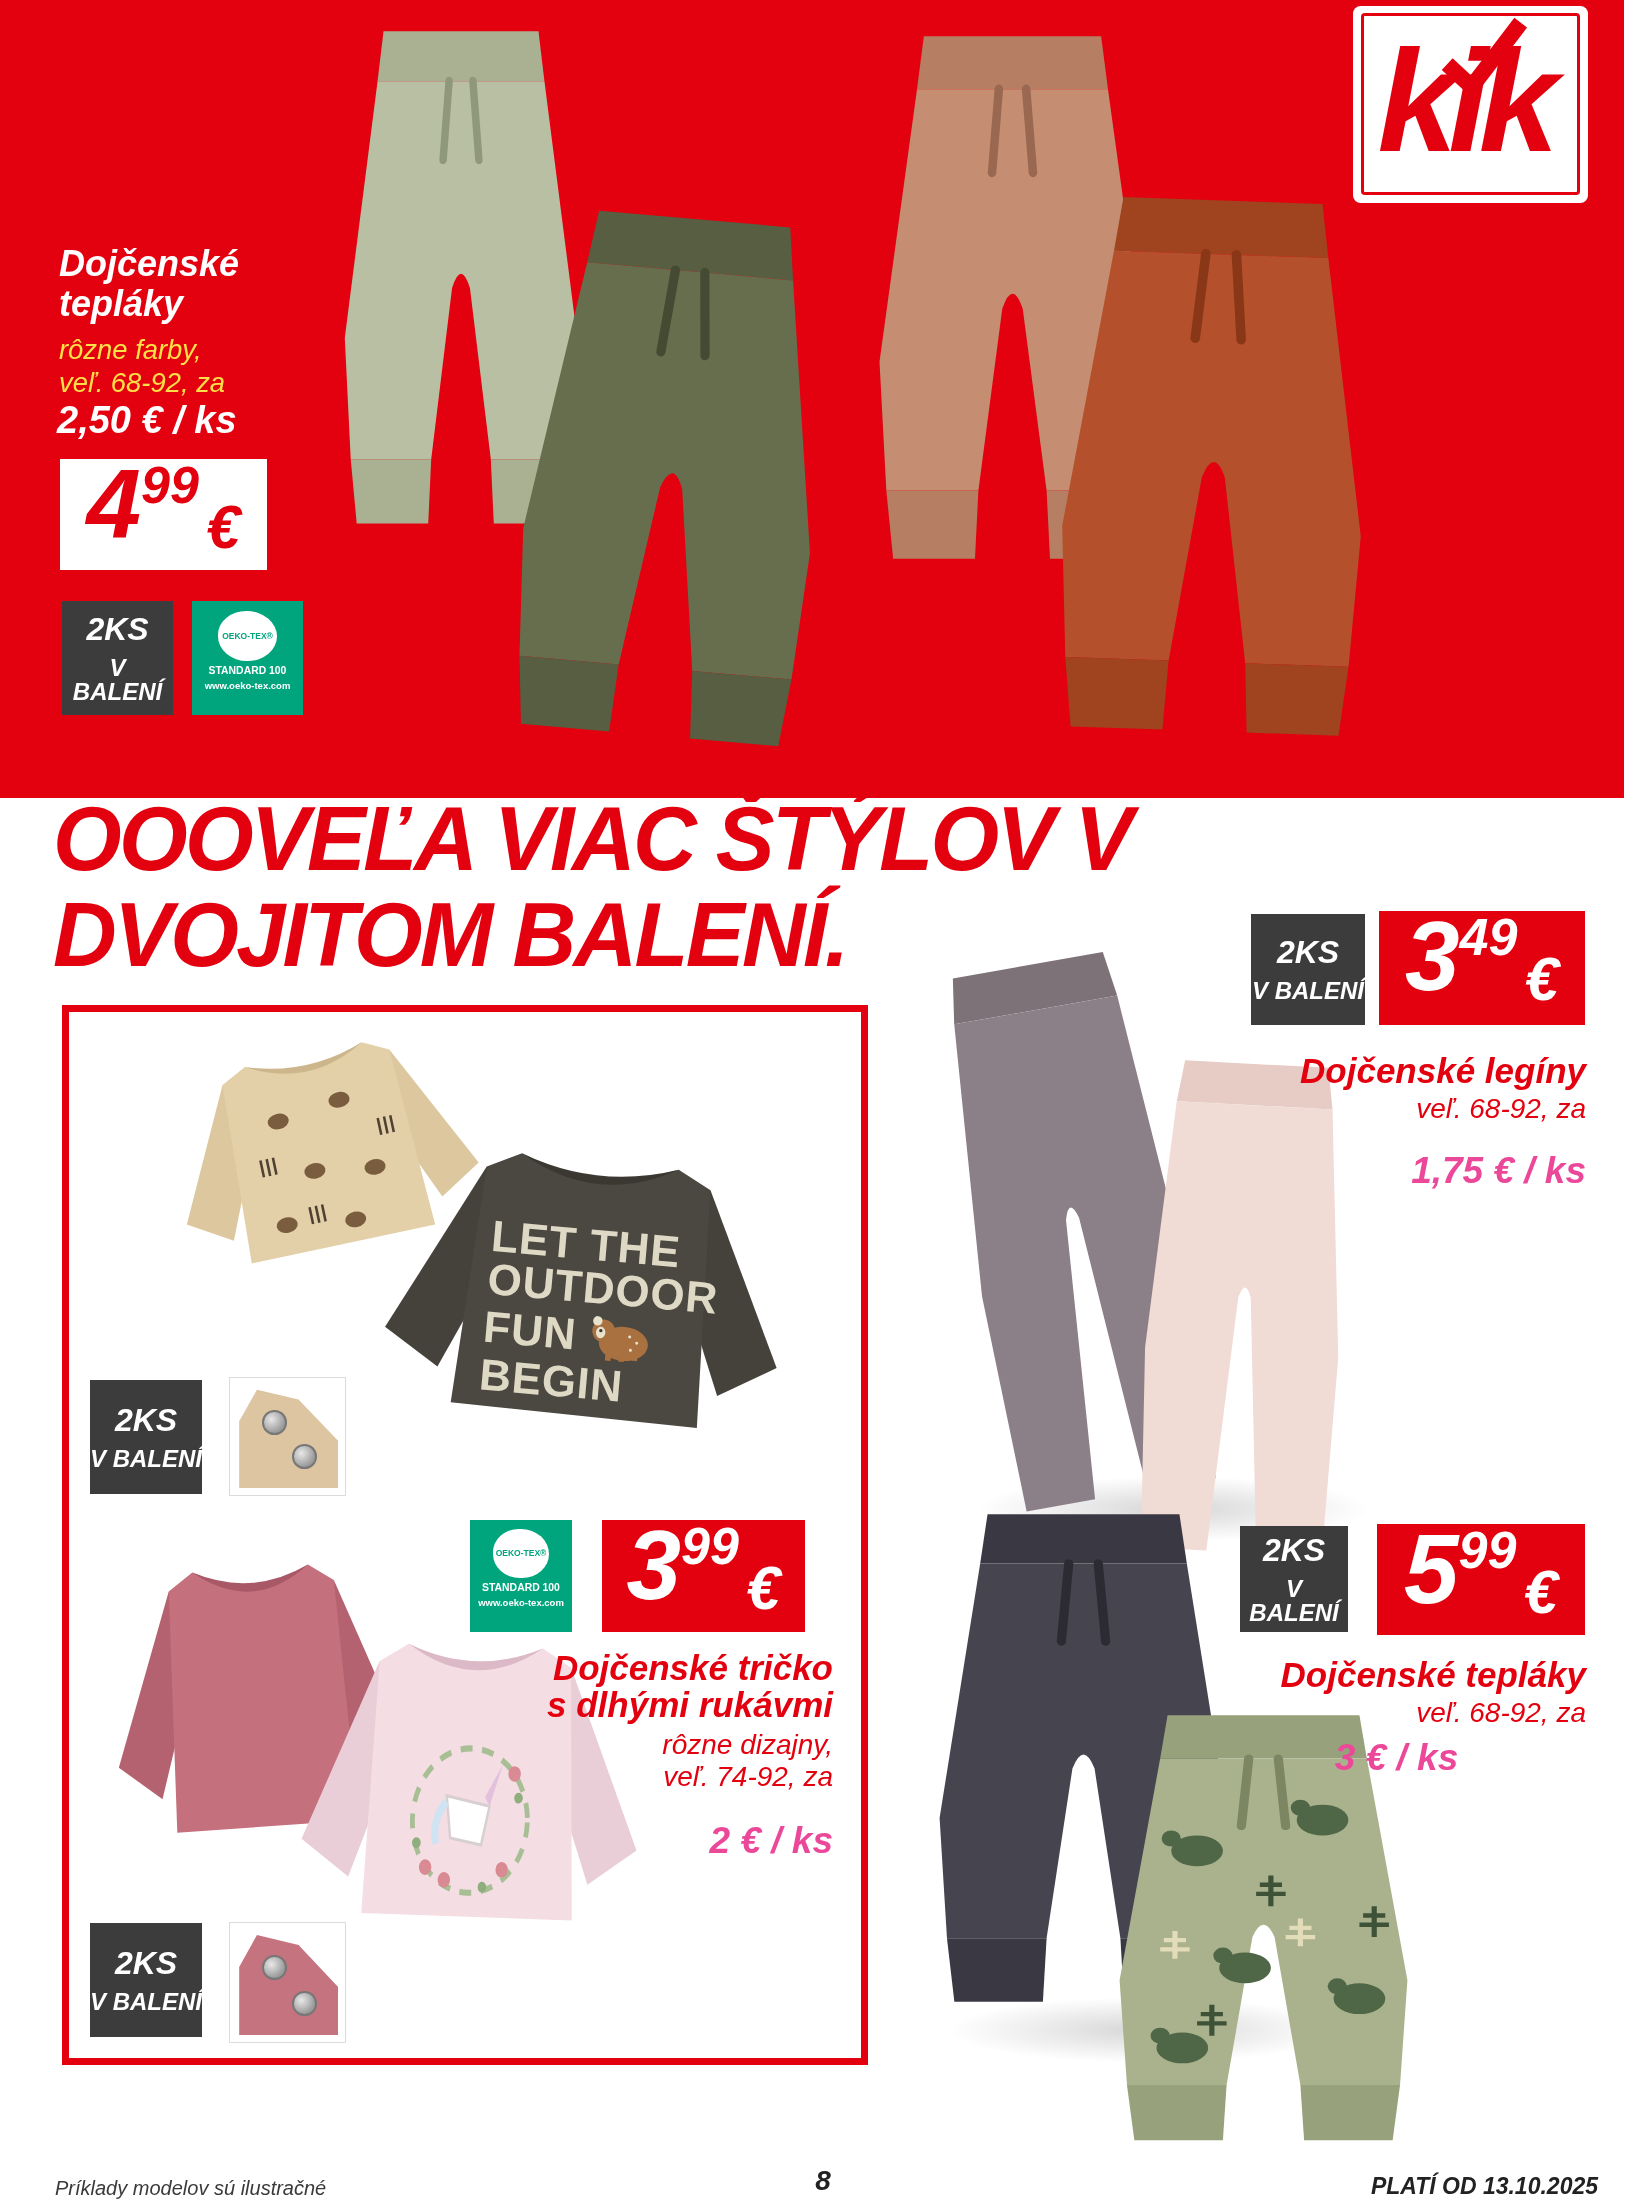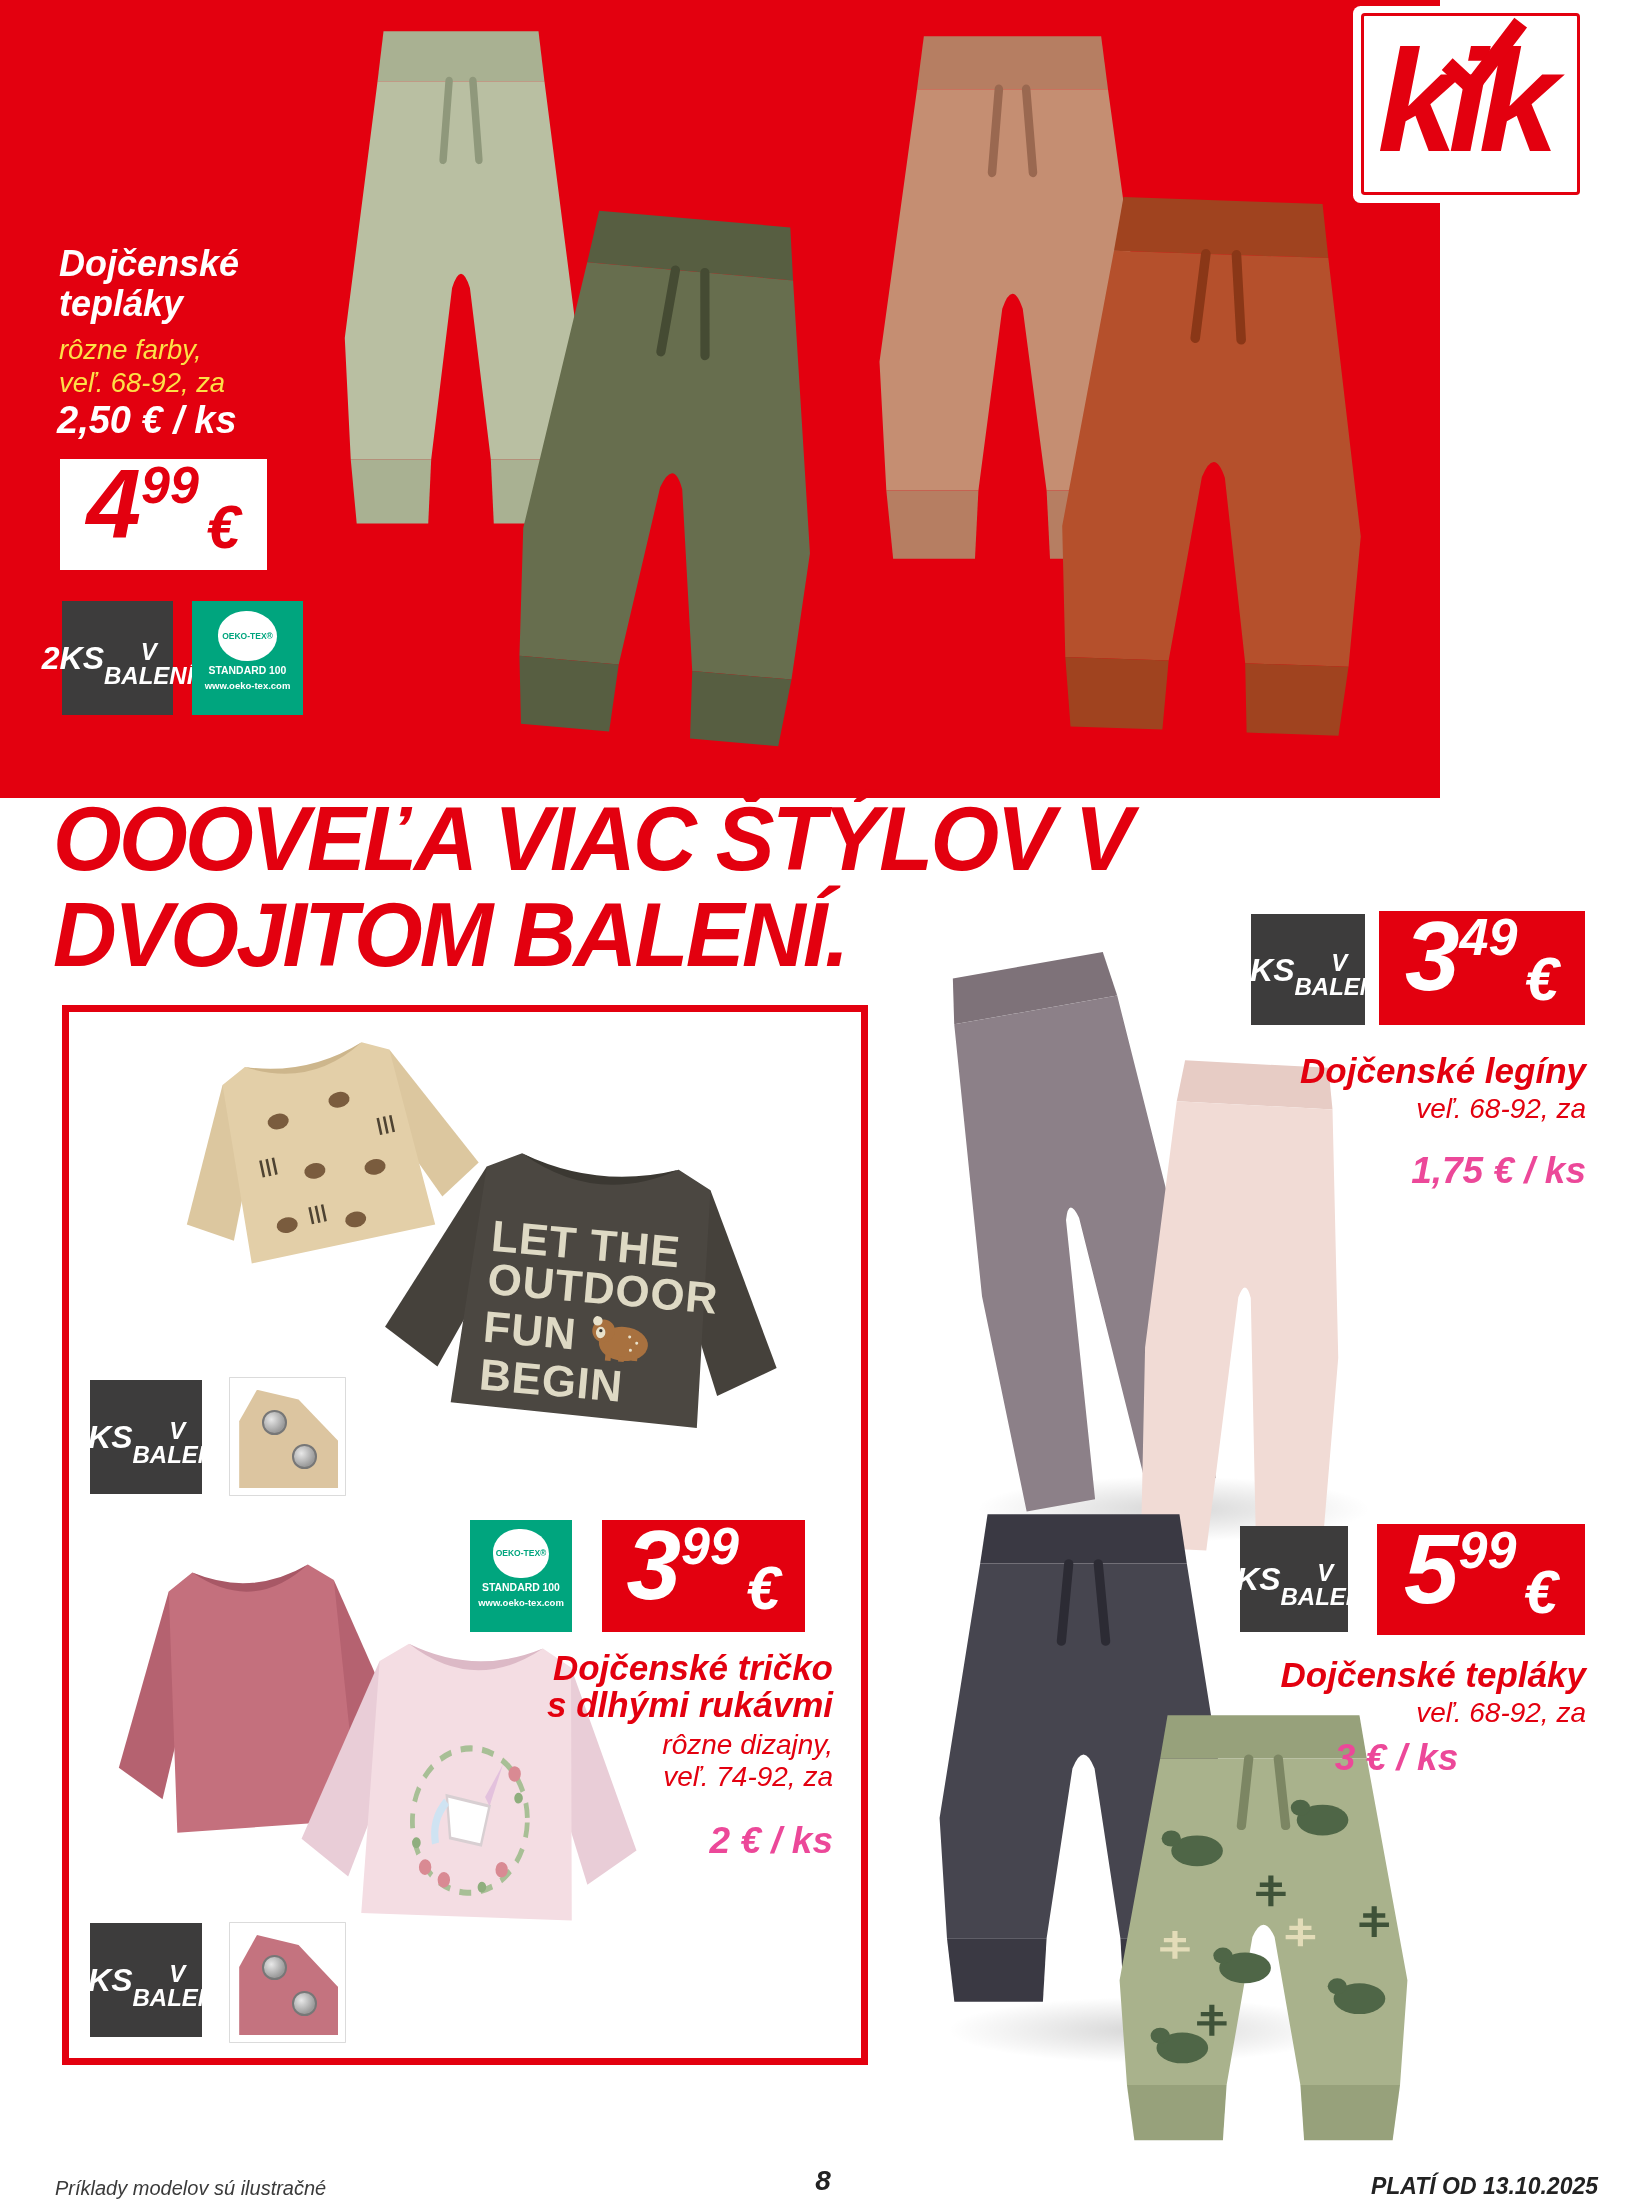--- a/index.html
+++ b/index.html
@@ -1,21 +1,21 @@
 <!DOCTYPE html>
 <html style="font-size:15px"><head>
 <meta charset="utf-8">
 <style>
   html,body{margin:0;padding:0;background:#fff;}
   #page{position:relative;width:1647px;height:2207px;overflow:hidden;background:#fff;
         font-family:"Liberation Sans",sans-serif;}
   .abs{position:absolute;}
 
   
-  .banner{left:0;top:0;width:1440px;height:798px;background:#e3000f;}
+  .banner{left:0;top:0;width:1624px;height:798px;background:#e3000f;}
 
   
   .kik-logo{left:1353px;top:5.7px;width:235px;height:197px;background:#fff;border-radius:7.6px;}
   .kik-inner{position:absolute;inset:7.6px;border:3.8px solid #e3000f;border-radius:3.8px;}
   .kik-text{position:absolute;left:24.6px;top:24.6px;font-size:144px;line-height:1;
             font-weight:bold;font-style:italic;color:#e3000f;letter-spacing:-9.5px;}
   .kik-check{position:absolute;left:81px;top:9.5px;width:98px;height:87px;}
 
   
   .bw-title{left:59px;top:244px;width:237px;color:#fff;font-size:36px;line-height:1.12;
@@ -26,21 +26,21 @@
   
   .pricebox{display:flex;align-items:flex-start;justify-content:center;
             font-style:italic;font-weight:bold;}
   .pricebox .p-int{font-size:98px;line-height:0.93;}
   .pricebox .p-dec{font-size:52px;line-height:1;margin-top:0px;}
   .pricebox .p-cur{font-size:61px;line-height:1;margin-top:38px;margin-left:7.6px;}
   .pb-white{background:#fff;color:#e3000f;}
   .pb-red{background:#e3000f;color:#fff;}
 
   
-  .badge2ks{background:#3d3c3c;color:#fff;display:flex;
+  .badge2ks{background:#3d3c3c;color:#fff;display:flex;flex-direction:column;
             align-items:center;justify-content:center;text-align:center;
             font-weight:bold;font-style:italic;}
   .badge2ks .b1{font-size:32px;line-height:1;}
   .badge2ks .b2{font-size:24px;line-height:1;margin-top:11px;}
 
   
   .oeko{background:#00a57e;color:#fff;display:flex;flex-direction:column;align-items:center;
         text-align:center;overflow:hidden;}
   .oeko-blob{width:54%;height:44%;background:#fff;border-radius:48% 52% 50% 50%;
              margin-top:9%;display:flex;align-items:center;justify-content:center;

